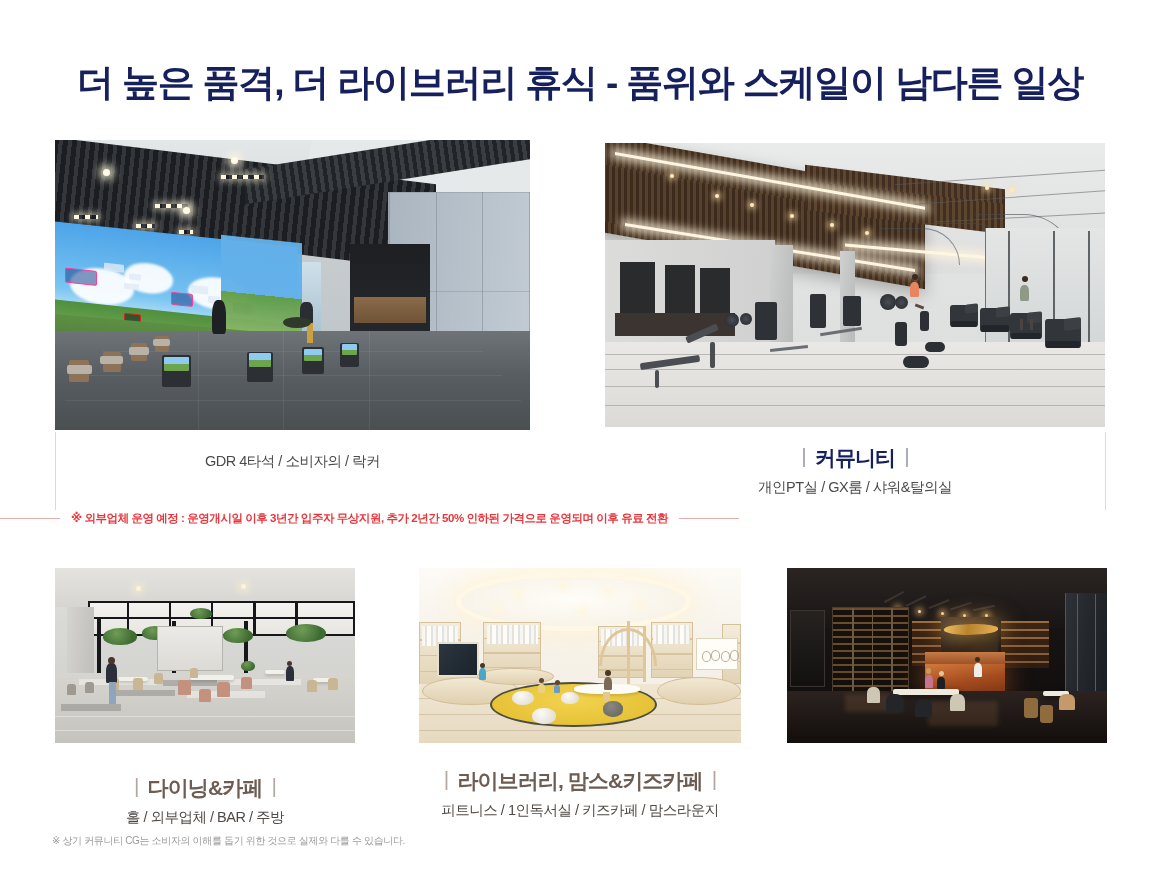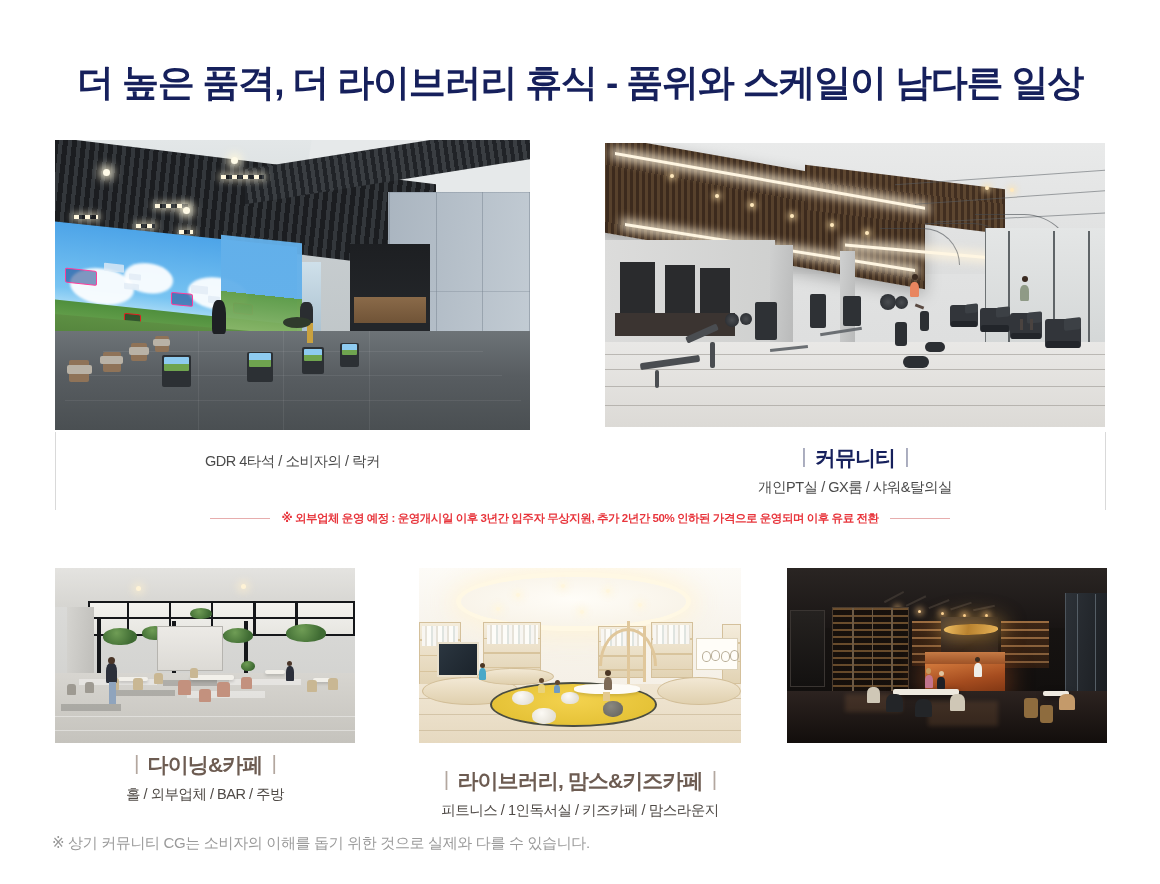--- a/index.html
+++ b/index.html
@@ -45,32 +45,32 @@
 
   
   .vdiv {
     position: absolute; top: 432px; width: 1px; height: 78px;
     background: #d9d9d9;
   }
 
   
   .rednote {
     position: absolute; left: 0; top: 511px; width: 1160px;
-    display: flex; align-items: center; justify-content: center;
+    display: flex; align-items: center; 
   }
   .rednote .rule { height: 1px; background: #e7adad; flex: 0 0 60px; }
   .rednote .txt {
     font-size: 11.5px; font-weight: 700; color: #e8353c;
     letter-spacing: -0.45px; white-space: nowrap; padding: 0 11px;
   }
 
   
   .footnote {
     position: absolute; left: 52px; top: 834px;
-    font-size: 15px; color: #9a9a9a; letter-spacing: -0.35px;
+    font-size: 10px; color: #9a9a9a; letter-spacing: -0.35px;
     white-space: nowrap;
   }
 
   
   .p1 { background: linear-gradient(#cfd4d6, #b9c0c3); }
   .p1 .ceil {
     position: absolute; left: 0; top: 0; width: 100%; height: 34%;
     background:
       linear-gradient(100deg, rgba(0,0,0,0) 52%, rgba(230,233,234,1) 52.3%),
       linear-gradient(#e3e7e8, #d3d8da);
@@ -768,21 +768,21 @@
       <div class="chair grey" style="left:10%; top:65%; width:9px; height:11px;"></div>
       <div class="chair grey" style="left:4%; top:66%; width:9px; height:11px;"></div>
 
       <div class="person" style="left:17%; top:54%; width:11px; height:20px;"></div>
       <div class="phead" style="left:17.6%; top:51%; width:7px; height:7px;"></div>
       <div class="jeans" style="left:18%; top:65%; width:7px; height:22px;"></div>
       <div class="person" style="left:77%; top:56%; width:8px; height:15px;"></div>
       <div class="phead" style="left:77.4%; top:53%; width:5px; height:5px;"></div>
     </div>
 
-    <div class="cap brown" style="margin-top:10px;">
+    <div class="cap brown" style="margin-top:33px;">
       <div class="cap-title">
         <span class="bar">|</span><span>다이닝&amp;카페</span><span class="bar">|</span>
       </div>
       <div class="cap-sub">홀 / 외부업체 / BAR / 주방</div>
     </div>
   </div>
 
   <div class="card" style="left:419px; top:568px; width:322px;">
     <div class="photo p4" style="width:322px; height:175px;">
       <div class="ceil"></div>

